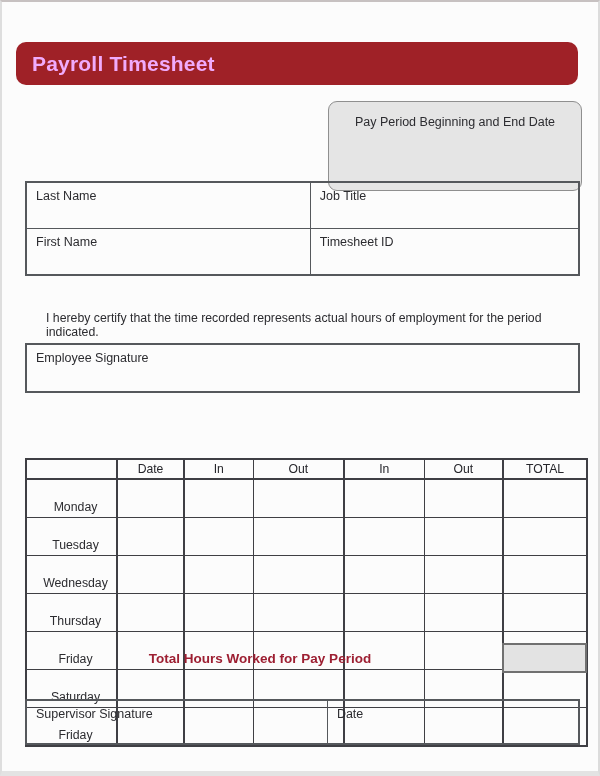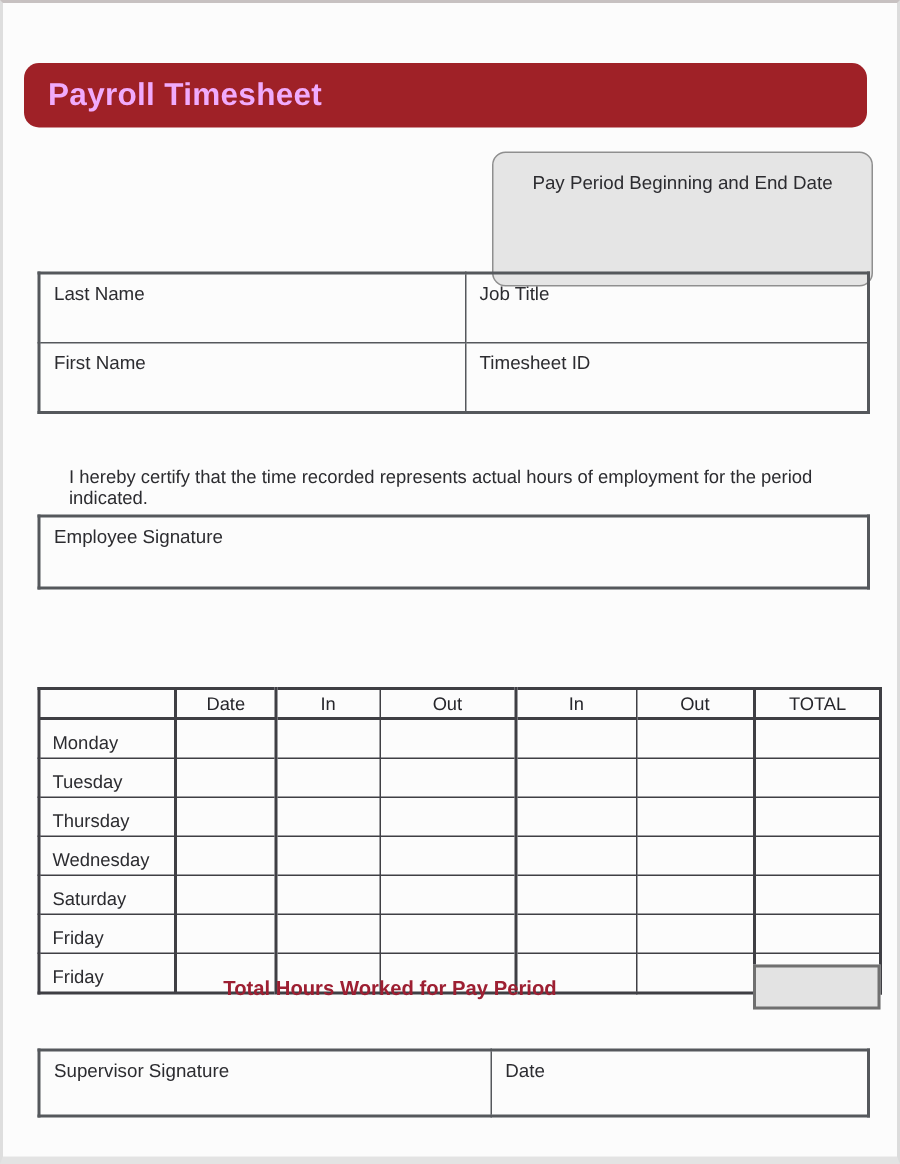--- a/index.html
+++ b/index.html
@@ -61,21 +61,21 @@
     left:23px;top:456px;width:561px;
     border:2px solid #3F3F44;
   }
   .time-table th{
     border:1px solid #3F3F44;border-bottom:2px solid #3F3F44;
     height:18px;font-size:12.2px;font-weight:normal;
     text-align:center;padding:0;color:#26262B;
   }
   .time-table td{
     border:1px solid #3F3F44;height:21px;
-    font-size:12.3px;padding:4px 0 0 8px;text-align:left;
+    font-size:12.3px;padding:16px 0 0 8px;text-align:center;
     color:#2C2C30;
   }
   .time-table .thickL{border-left-width:2px;}
   
   .total-label{
     position:absolute;left:23px;top:649px;width:470px;
     text-align:center;font-size:13.5px;font-weight:bold;color:#9D1F32;
   }
   .total-cell{
     position:absolute;left:500px;top:641px;width:85px;height:30px;
@@ -154,48 +154,48 @@
     <tr>
       <td>Tuesday</td>
       <td class="thickL"></td>
       <td class="thickL"></td>
       <td></td>
       <td class="thickL"></td>
       <td></td>
       <td class="thickL"></td>
     </tr>
     <tr>
+      <td>Wednesday</td>
+      <td class="thickL"></td>
+      <td class="thickL"></td>
+      <td></td>
+      <td class="thickL"></td>
+      <td></td>
+      <td class="thickL"></td>
+    </tr>
+    <tr>
       <td>Thursday</td>
       <td class="thickL"></td>
       <td class="thickL"></td>
       <td></td>
       <td class="thickL"></td>
       <td></td>
       <td class="thickL"></td>
     </tr>
     <tr>
-      <td>Wednesday</td>
+      <td>Friday</td>
       <td class="thickL"></td>
       <td class="thickL"></td>
       <td></td>
       <td class="thickL"></td>
       <td></td>
       <td class="thickL"></td>
     </tr>
     <tr>
       <td>Saturday</td>
-      <td class="thickL"></td>
-      <td class="thickL"></td>
-      <td></td>
-      <td class="thickL"></td>
-      <td></td>
-      <td class="thickL"></td>
-    </tr>
-    <tr>
-      <td>Friday</td>
       <td class="thickL"></td>
       <td class="thickL"></td>
       <td></td>
       <td class="thickL"></td>
       <td></td>
       <td class="thickL"></td>
     </tr>
     <tr>
       <td>Friday</td>
       <td class="thickL"></td>

